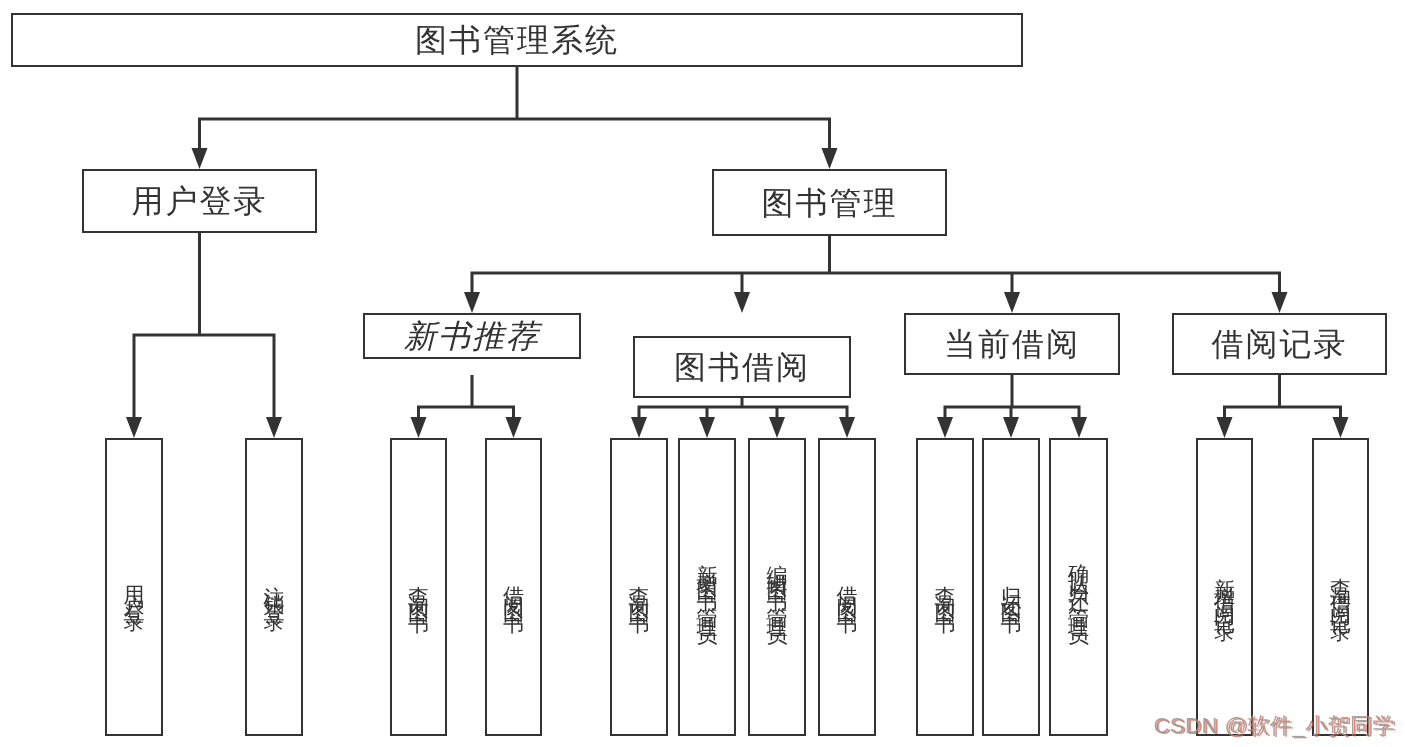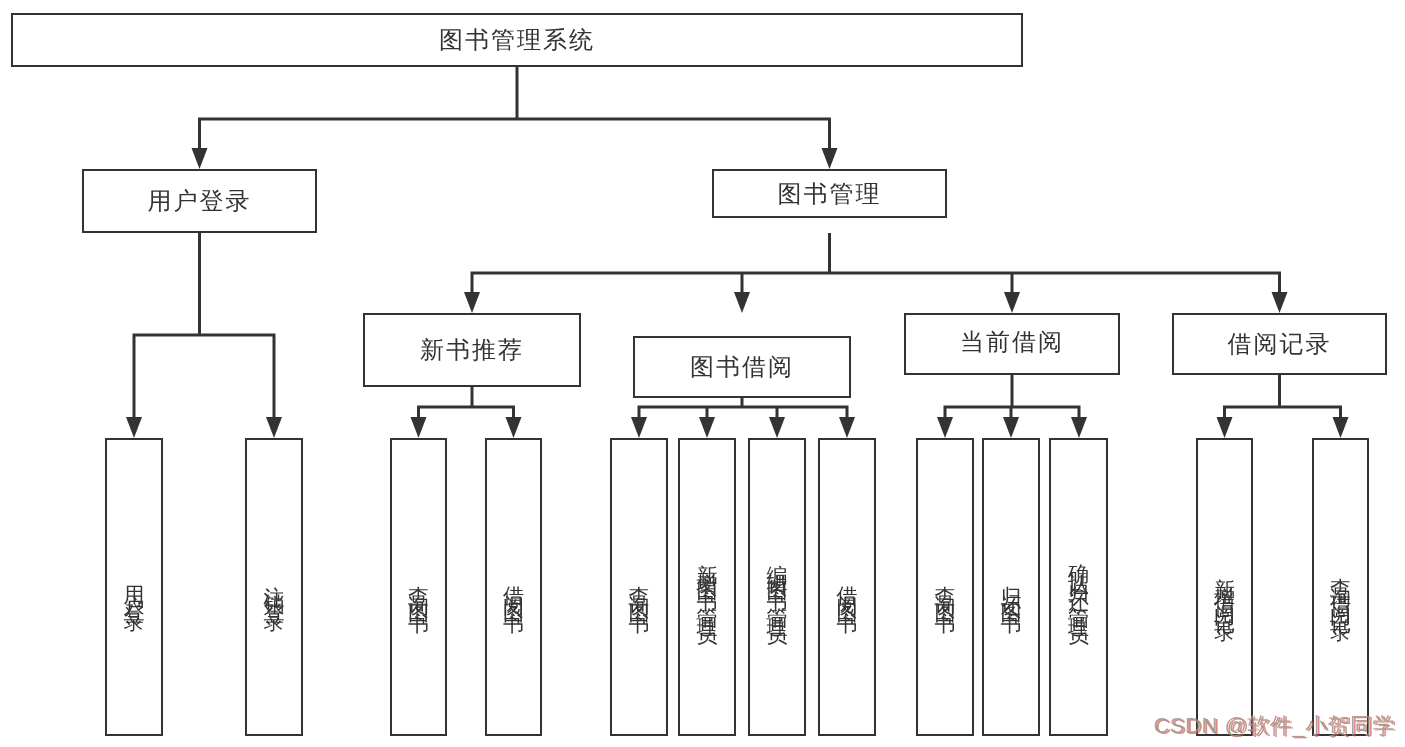--- a/index.html
+++ b/index.html
@@ -32,21 +32,21 @@
   .box {
     position: absolute;
     background: #ffffff;
     border: 2.5px solid var(--line, #333333);
     display: flex;
     align-items: center;
     justify-content: center;
   }
   .lbl {
     color: var(--text, #333333);
-    font-size: 24px;
+    font-size: 32px;
     letter-spacing: 2px;
     white-space: nowrap;
     line-height: 1;
   }
   .vbox .lbl {
     writing-mode: vertical-rl;
     text-orientation: mixed;
     font-size: 21px;
     letter-spacing: 0.42em;
     line-height: 1.15;
@@ -121,31 +121,31 @@
     </g>
   </svg>
 
   <div class="box hbox" style="left:11px; top:13px; width:1012px; height:54px;">
     <span class="lbl">图书管理系统</span>
   </div>
 
   <div class="box hbox" style="left:82px; top:169px; width:235px; height:64px;">
     <span class="lbl">用户登录</span>
   </div>
-  <div class="box hbox" style="left:712px; top:169px; width:235px; height:49px;">
+  <div class="box hbox" style="left:712px; top:169px; width:235px; height:67px;">
     <span class="lbl">图书管理</span>
   </div>
 
-  <div class="box hbox" style="left:363px; top:313px; width:218px; height:74px;">
+  <div class="box hbox" style="left:363px; top:313px; width:218px; height:46px;font-style:italic;">
     <span class="lbl">新书推荐</span>
   </div>
   <div class="box hbox" style="left:633px; top:313px; width:218px; height:62px;margin-top:23px;">
     <span class="lbl">图书借阅</span>
   </div>
-  <div class="box hbox" style="left:904px; top:313px; width:216px; height:62px;font-family:Liberation Mono, monospace;">
+  <div class="box hbox" style="left:904px; top:313px; width:216px; height:62px;">
     <span class="lbl">当前借阅</span>
   </div>
   <div class="box hbox" style="left:1172px; top:313px; width:215px; height:62px;">
     <span class="lbl">借阅记录</span>
   </div>
 
   <div class="box vbox" style="left:105px; top:438px; width:58px; height:298px;">
     <span class="lbl">用户登录</span>
   </div>
   <div class="box vbox" style="left:245px; top:438px; width:58px; height:298px;">

